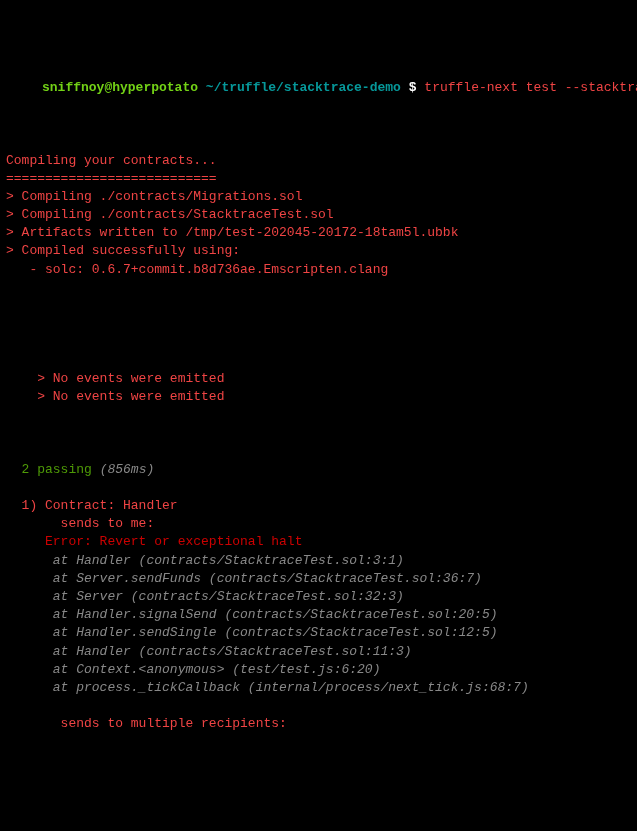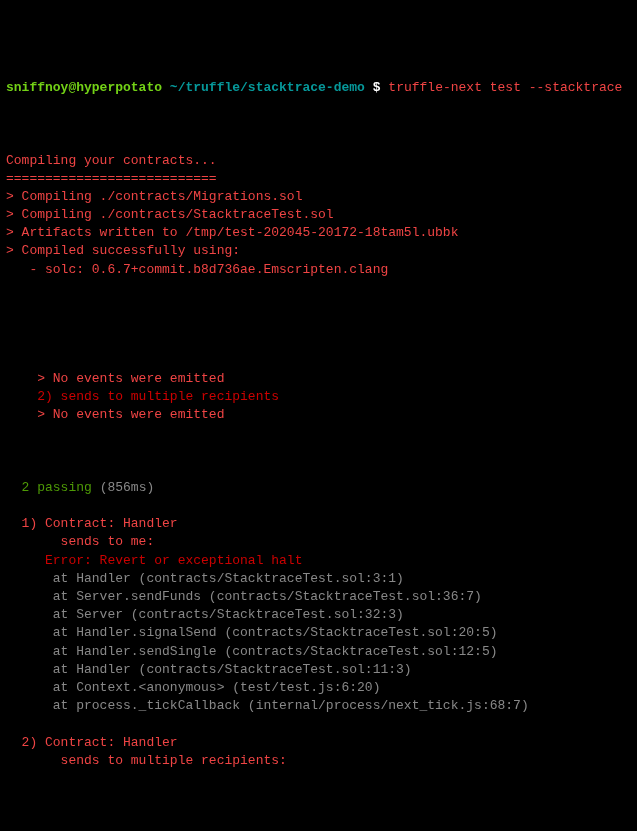--- a/index.html
+++ b/index.html
@@ -8,40 +8,40 @@
       color: #ccc;
       font-family: 'Consolas', 'Monaco', 'Courier New', monospace;
       font-size: 13px;
       line-height: 1.4;
       padding: 6px;
       width: 637px;
       height: 831px;
       white-space: pre;
     }
     .green { color: #4e9a06; }
-    .green-bold { color: #73d216; font-weight: bold; }
+    .green-bold { color: #73d216; font-weight: bold; margin-left: 36px; }
     .teal-bold { color: #06989a; font-weight: bold; text-align: right; }
     .white-bold { color: #fff; font-weight: bold; }
     .white { color: #ef4444; }
     .red { color: #cc0000; }
-    .gray { color: #888; }
+    .gray { color: #888; font-style: italic; }
     .line { display: block; }
     .inline { display: inline; }
   </style>
 </head>
 <body>
 
 
 
 <div><span class="line"><span class="green-bold inline">sniffnoy@hyperpotato</span> <span class="teal-bold inline">~/truffle/stacktrace-demo</span> <span class="white-bold inline">$</span> <span class="white inline">truffle-next test --stacktrace</span></span>
 <span class="line"> </span>
 <span class="line white">Compiling your contracts...</span><span class="line white">===========================</span><span class="line white">&gt; Compiling ./contracts/Migrations.sol</span><span class="line white">&gt; Compiling ./contracts/StacktraceTest.sol</span><span class="line white">&gt; Artifacts written to /tmp/test-202045-20172-18tam5l.ubbk</span><span class="line white">&gt; Compiled successfully using:</span><span class="line white">   - solc: 0.6.7+commit.b8d736ae.Emscripten.clang</span>
 <span class="line"> </span>
 <span class="line"> </span>
-<span class="line white">    &gt; No events were emitted</span><span class="line red">    2) sends to multiple recipients</span><span class="line white">    &gt; No events were emitted</span>
+<span class="line white">    &gt; No events were emitted</span><span class="line white">    &gt; No events were emitted</span>
 <span class="line"> </span>
 <span class="line"><span class="green inline">  2 passing</span><span class="gray inline"> (856ms)</span></span>
 <span class="line white">  1) Contract: Handler</span><span class="line white">       sends to me:</span><span class="line red">     Error: Revert or exceptional halt</span><span class="line gray">      at Handler (contracts/StacktraceTest.sol:3:1)</span><span class="line gray">      at Server.sendFunds (contracts/StacktraceTest.sol:36:7)</span><span class="line gray">      at Server (contracts/StacktraceTest.sol:32:3)</span><span class="line gray">      at Handler.signalSend (contracts/StacktraceTest.sol:20:5)</span><span class="line gray">      at Handler.sendSingle (contracts/StacktraceTest.sol:12:5)</span><span class="line gray">      at Handler (contracts/StacktraceTest.sol:11:3)</span><span class="line gray">      at Context.&lt;anonymous&gt; (test/test.js:6:20)</span><span class="line gray">      at process._tickCallback (internal/process/next_tick.js:68:7)</span>
-<span class="line white">  2) Contract: Handler</span><span class="line white">       sends to multiple recipients:</span>
+<span class="line white">       sends to multiple recipients:</span>
 </div>
 
 
 
 
 </body></html>

